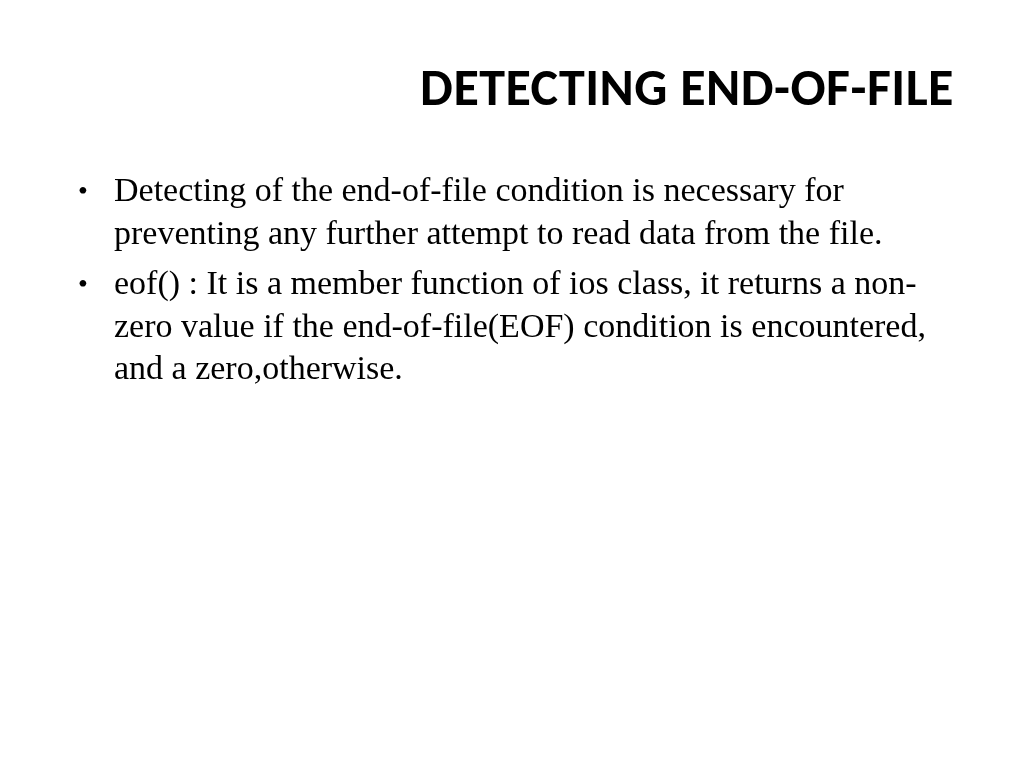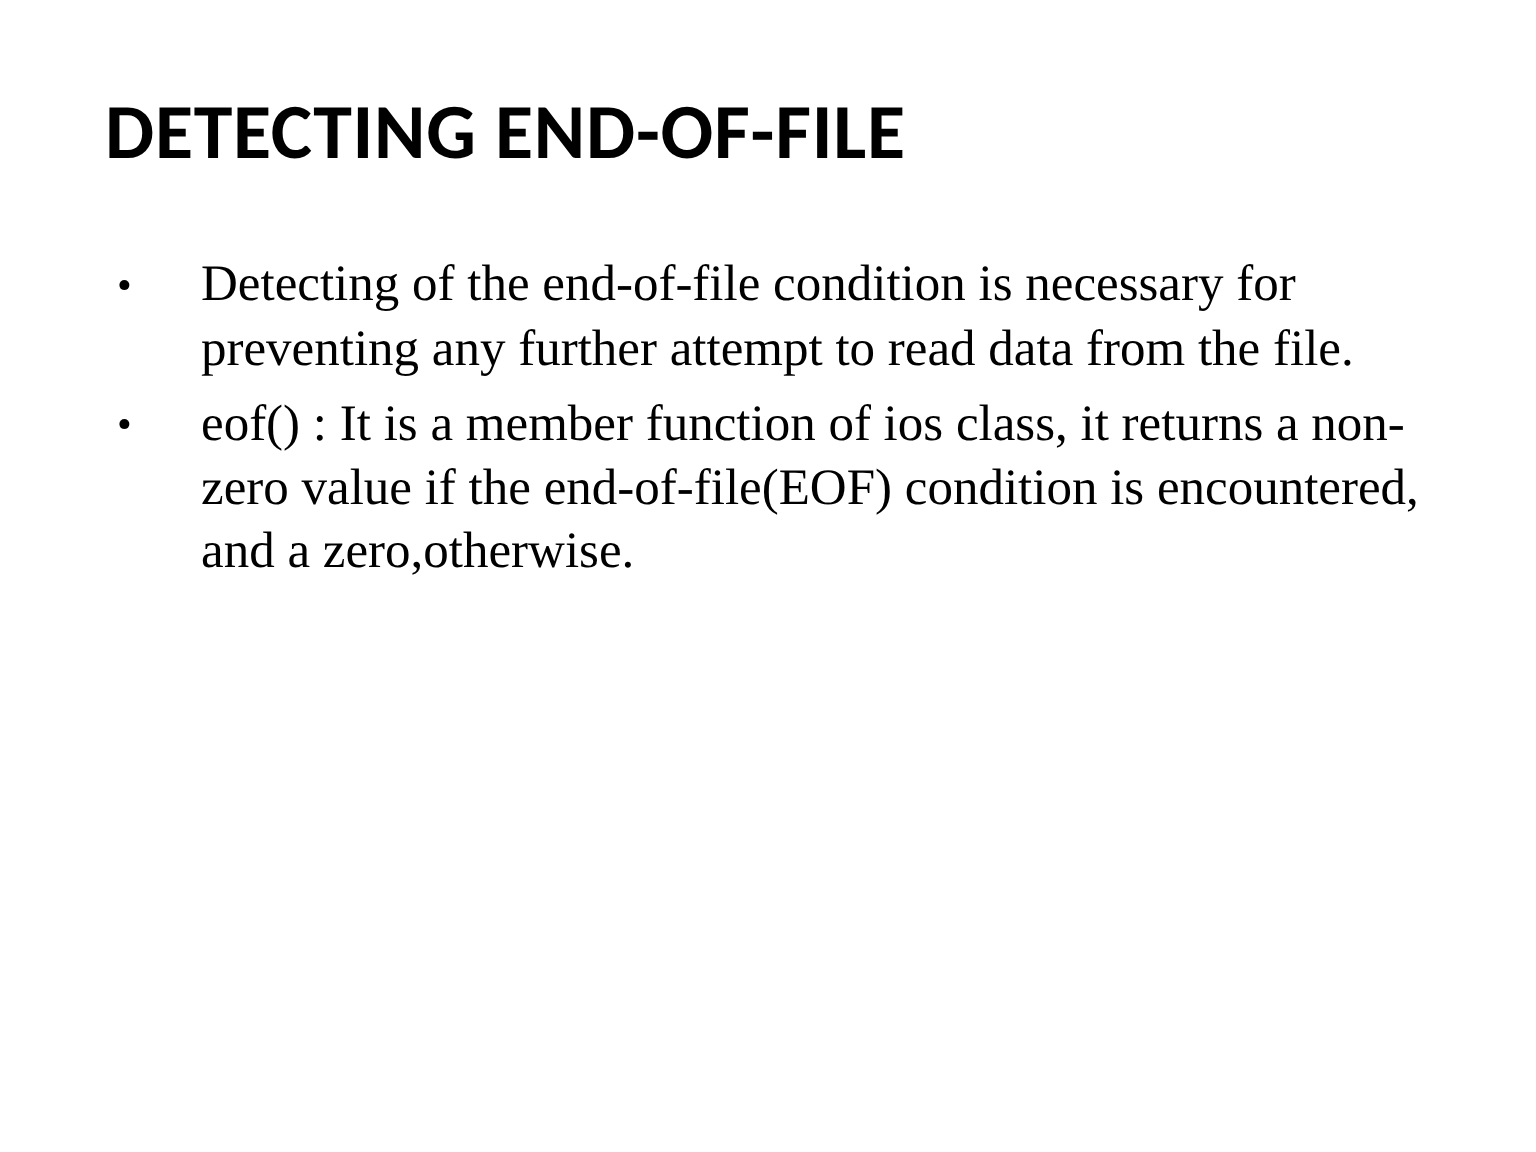--- a/index.html
+++ b/index.html
@@ -17,21 +17,21 @@
     }
     .slide {
       width: 100%;
       height: 100%;
       padding: 55px 70px 40px 70px;
     }
     .title {
       font-family: Calibri, Arial, sans-serif;
       font-size: 52px;
       font-weight: 700;
-      text-align: left;
+      text-align: right;
       margin-bottom: 50px;
       letter-spacing: 0.5px;
     }
     .content {
       font-size: 34px;
       line-height: 1.25;
     }
     .bullet-item {
       display: flex;
       margin-bottom: 8px;
@@ -39,21 +39,20 @@
     .bullet-marker {
       flex-shrink: 0;
       width: 44px;
       text-align: left;
       padding-left: 8px;
       font-size: 28px;
       padding-top: 4px;
     }
     .bullet-text {
       flex: 1;
-      margin-left: 20px;
     }
     .bold-label {
       font-weight: 400;
     }
   </style>
 </head>
 <body>
 
 <div class="slide">
   <h1 class="title">DETECTING END-OF-FILE</h1>

